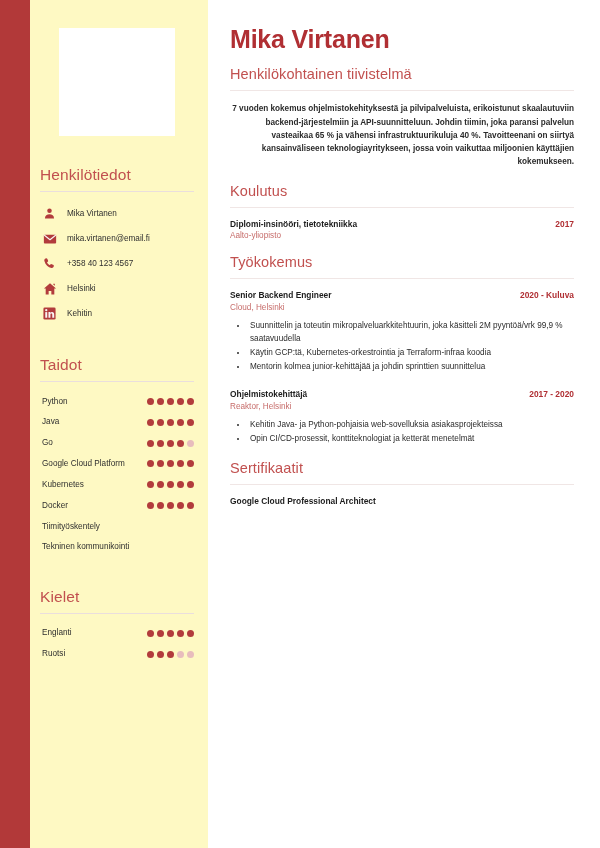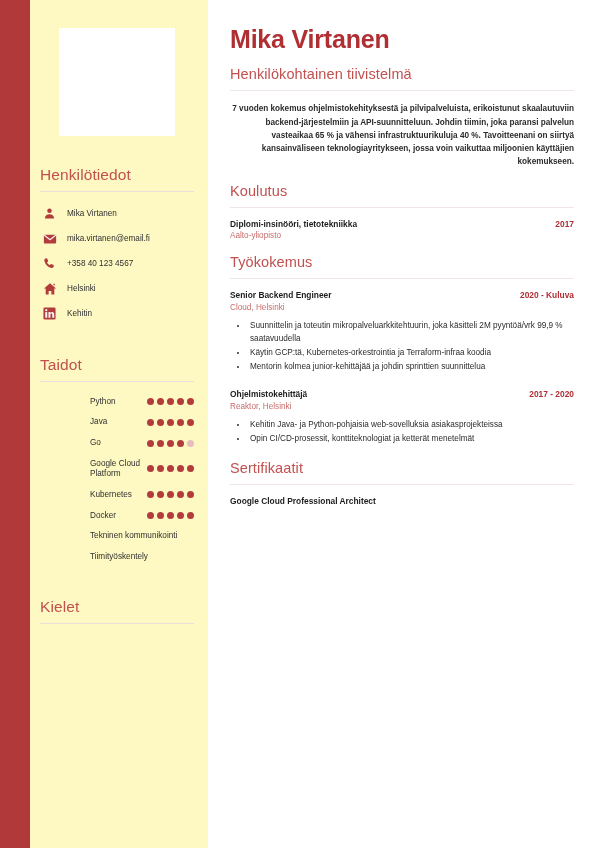--- a/index.html
+++ b/index.html
@@ -85,21 +85,20 @@
     display: flex;
     align-items: center;
     justify-content: space-between;
     padding: 5.5px 0 5.5px 2px;
     gap: 6px;
   }
   .skill-name {
     font-size: 8.2px;
     color: #2f2f2f;
     line-height: 1.2;
-    margin-left: 48px;
   }
   .dots {
     display: flex;
     gap: 3px;
     flex: 0 0 auto;
   }
   .dot {
     width: 7px;
     height: 7px;
     border-radius: 50%;
@@ -299,29 +298,51 @@
           <span class="skill-name">Docker</span>
           <div class="dots">
             <span class="dot"></span>
             <span class="dot"></span>
             <span class="dot"></span>
             <span class="dot"></span>
             <span class="dot"></span>
           </div>
         </div>
         <div class="skill-row">
+          <span class="skill-name">Tiimityöskentely</span>
+        </div>
+        <div class="skill-row">
           <span class="skill-name">Tekninen kommunikointi</span>
-        </div>
-        <div class="skill-row">
-          <span class="skill-name">Tiimityöskentely</span>
         </div>
       </div>
 
     <h2 class="side-heading">Kielet</h2>
     <div class="side-rule"></div>
+    <div id="languages-list">
+        <div class="skill-row">
+          <span class="skill-name">Englanti</span>
+          <div class="dots">
+            <span class="dot"></span>
+            <span class="dot"></span>
+            <span class="dot"></span>
+            <span class="dot"></span>
+            <span class="dot"></span>
+          </div>
+        </div>
+        <div class="skill-row">
+          <span class="skill-name">Ruotsi</span>
+          <div class="dots">
+            <span class="dot"></span>
+            <span class="dot"></span>
+            <span class="dot"></span>
+            <span class="dot empty"></span>
+            <span class="dot empty"></span>
+          </div>
+        </div>
+      </div>
 
   </aside>
 
   <main class="main">
 
     <h1 class="name">Mika Virtanen</h1>
 
     <h2 class="main-heading">Henkilökohtainen tiivistelmä</h2>
     <div class="main-rule"></div>
     <p class="summary">7 vuoden kokemus ohjelmistokehityksestä ja pilvipalveluista, erikoistunut skaalautuviin backend-järjestelmiin ja API-suunnitteluun. Johdin tiimin, joka paransi palvelun vasteaikaa 65 % ja vähensi infrastruktuurikuluja 40 %. Tavoitteenani on siirtyä kansainväliseen teknologiayritykseen, jossa voin vaikuttaa miljoonien käyttäjien kokemukseen.</p>

